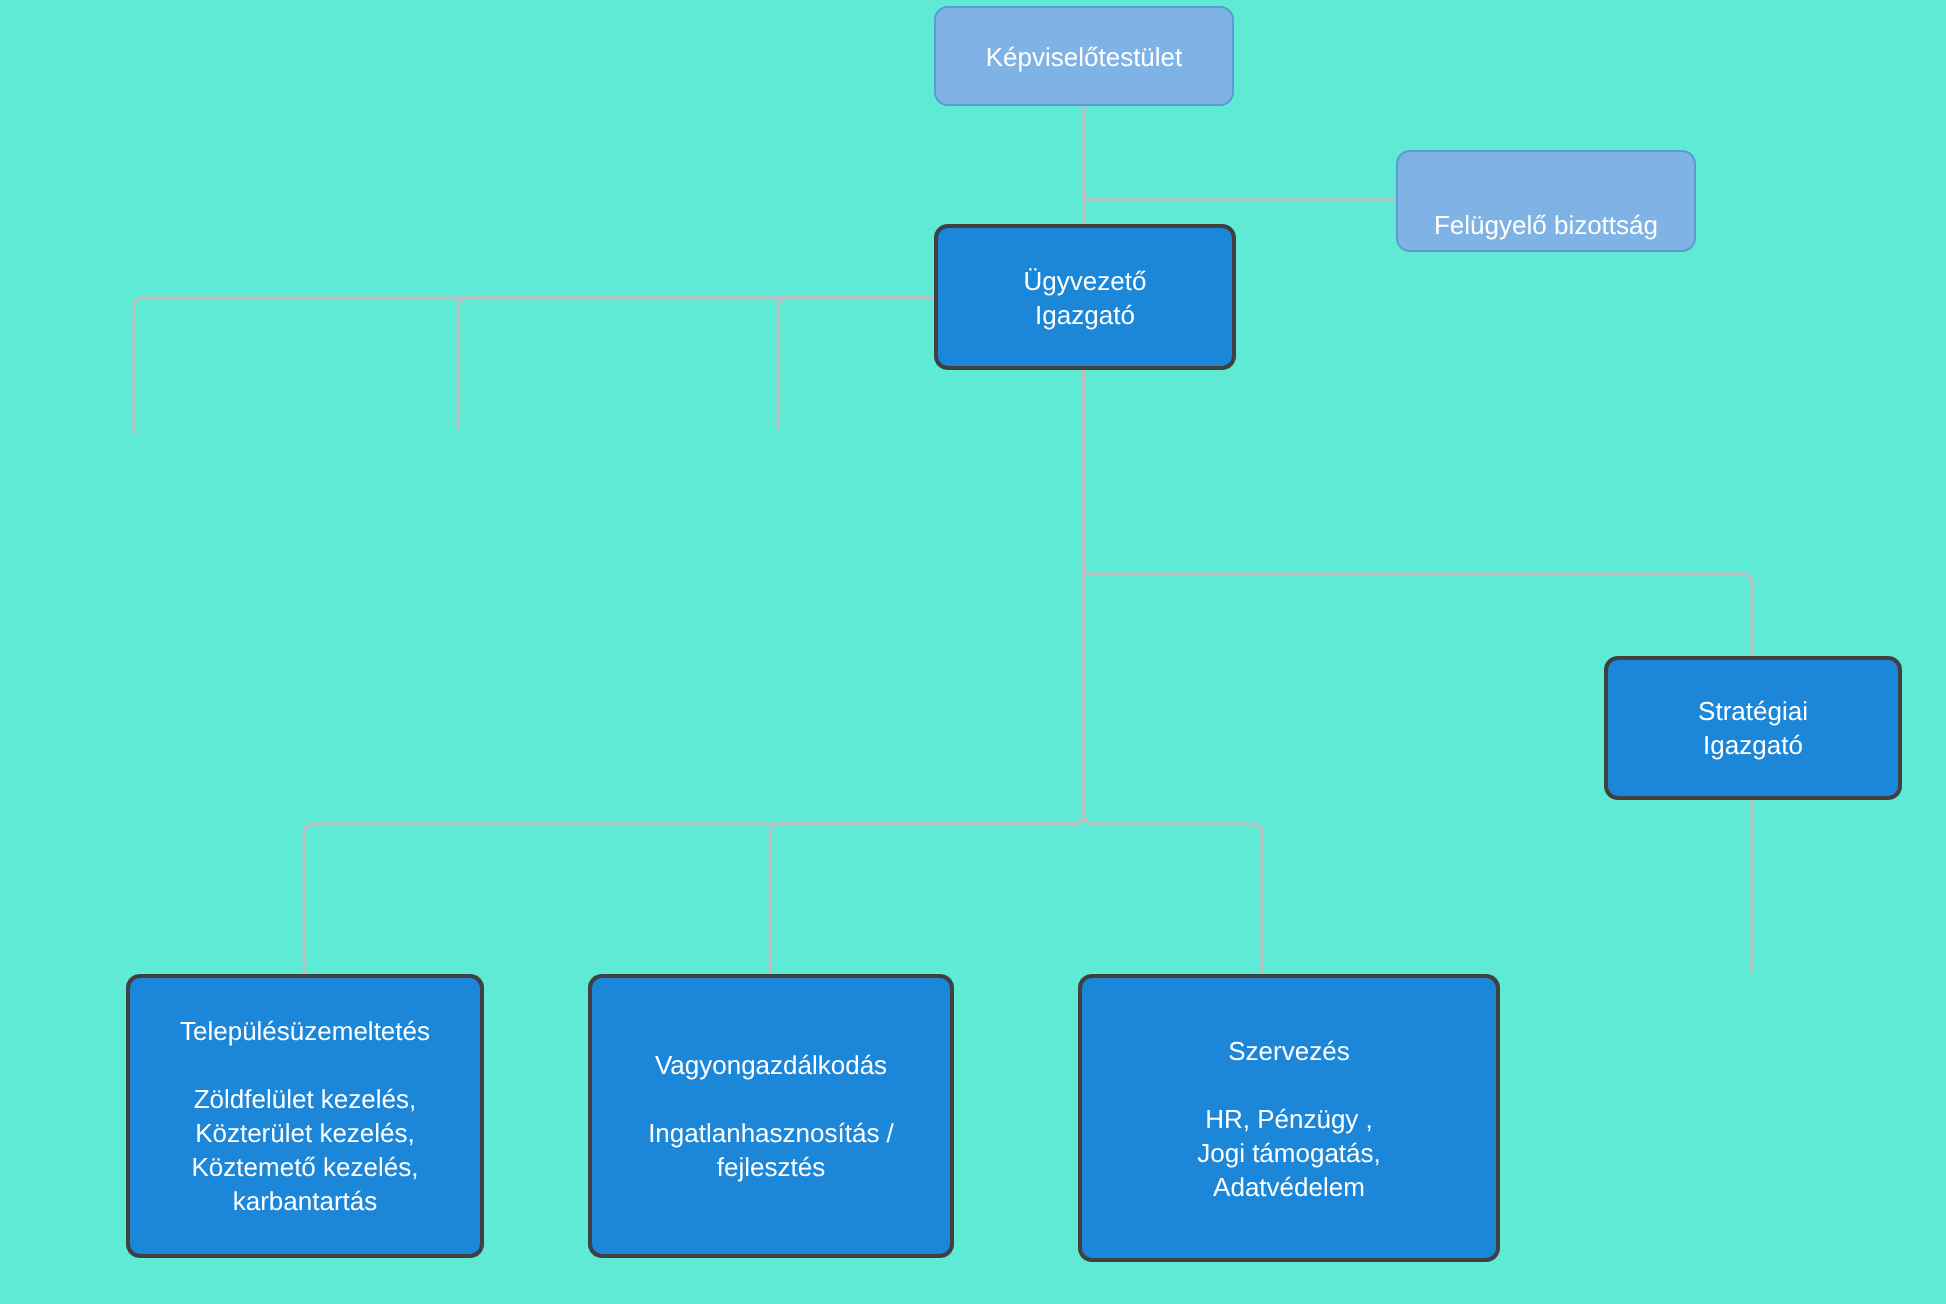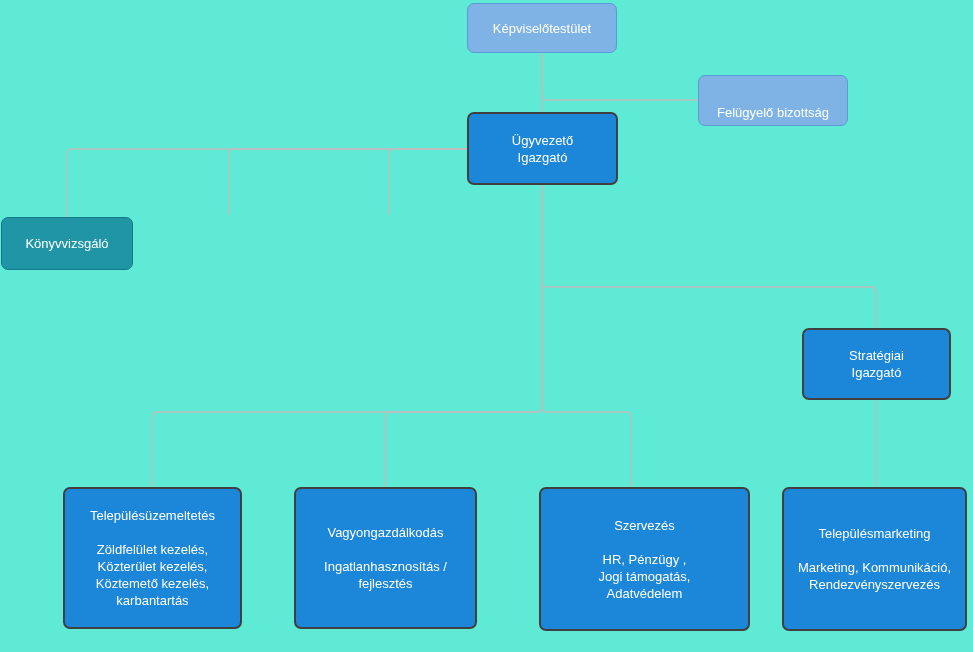--- a/index.html
+++ b/index.html
@@ -98,23 +98,20 @@
 
   <div class="node light" id="n-felugyelo">
     <span class="label">Felügyelő bizottság</span>
   </div>
 
   <div class="node primary" id="n-ugyvezeto">
     <span class="label">Ügyvezető
 Igazgató</span>
   </div>
 
-  <div class="node teal" id="n-konyvvizsgalo">
-    <span class="label">Könyvvizsgáló</span>
-  </div>
 
 
 
   <div class="node primary" id="n-strategiai">
     <span class="label">Stratégiai
 Igazgató</span>
   </div>
 
   <div class="node primary" id="n-vagyongazdalkodas">
     <span class="box-title">Vagyongazdálkodás</span>
@@ -130,19 +127,14 @@
 karbantartás</span>
   </div>
 
   <div class="node primary" id="n-szervezes">
     <span class="box-title">Szervezés</span>
     <span class="box-details">HR, Pénzügy ,
 Jogi támogatás,
 Adatvédelem</span>
   </div>
 
-  <div class="node primary" id="n-telepulesmarketing">
-    <span class="box-title">Településmarketing</span>
-    <span class="box-details">Marketing, Kommunikáció,
-Rendezvényszervezés</span>
-  </div>
 
 </div>
 
 </body></html>

